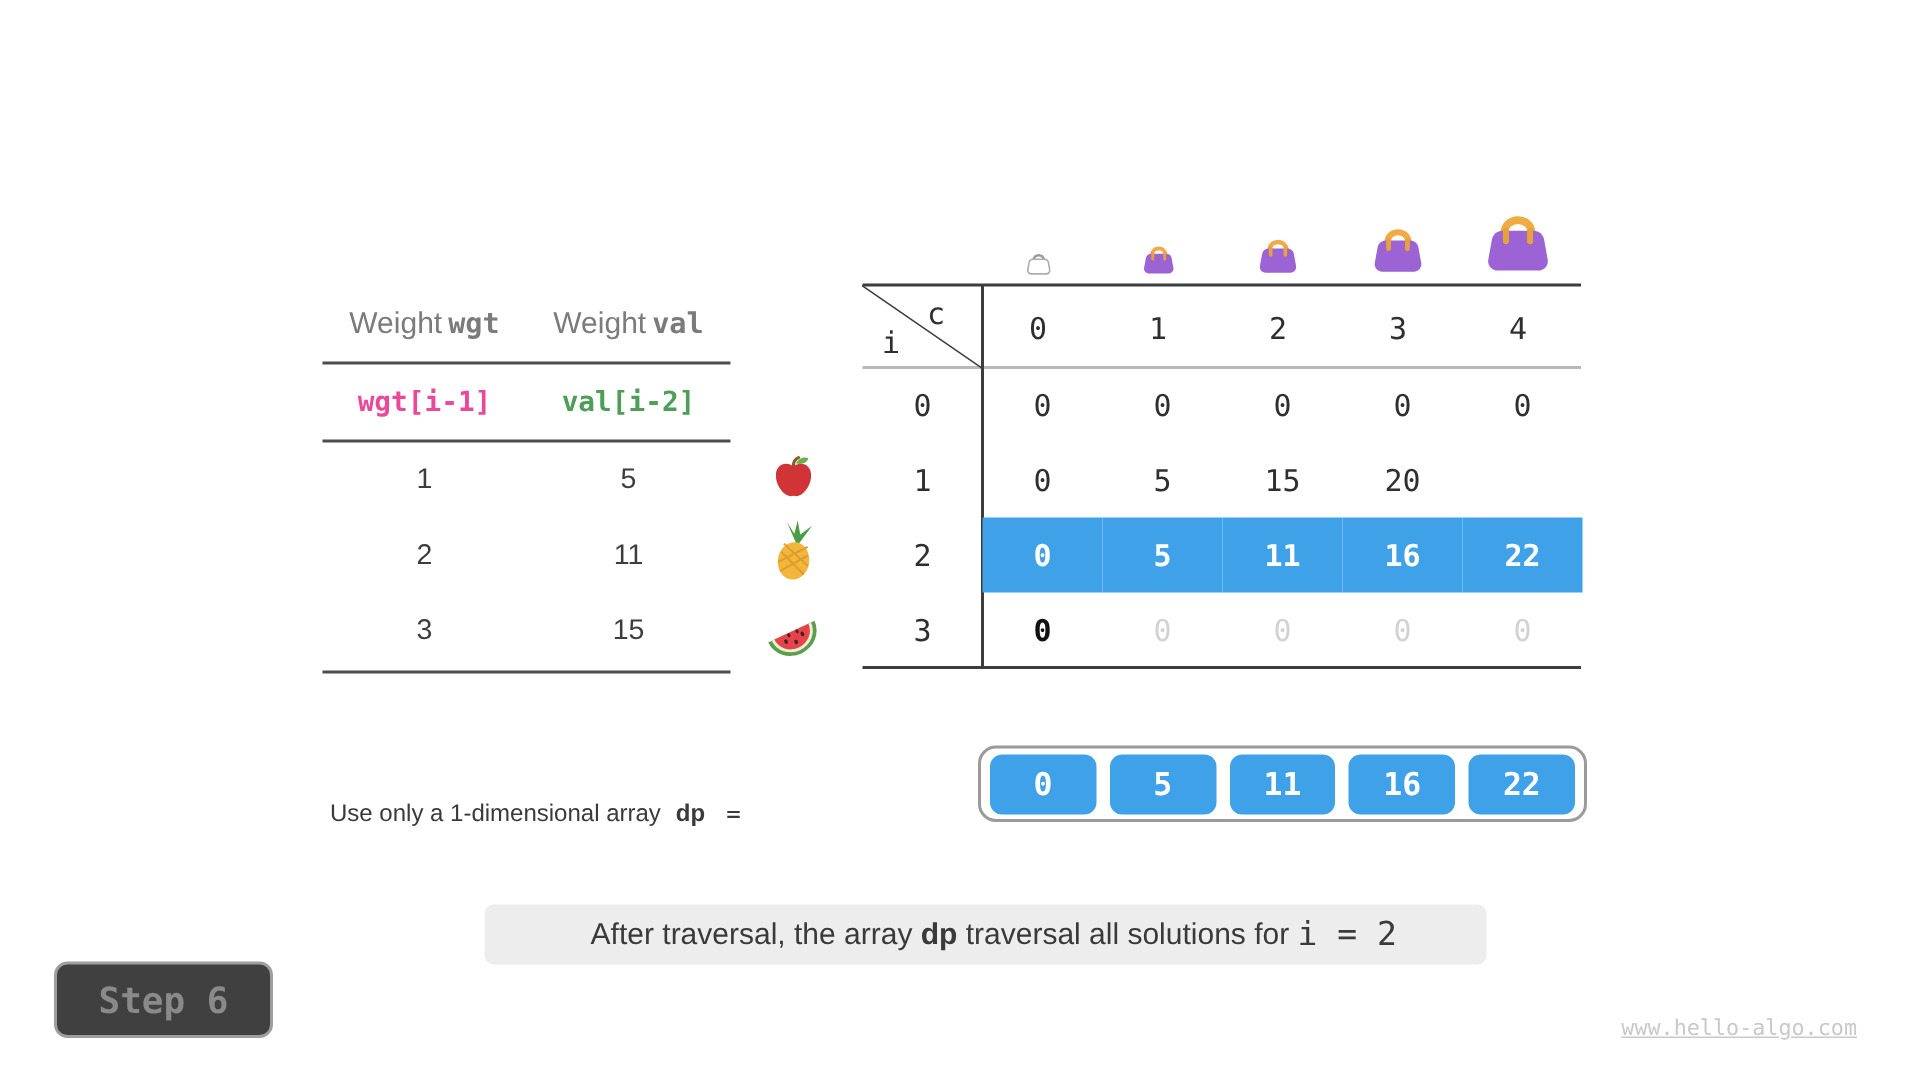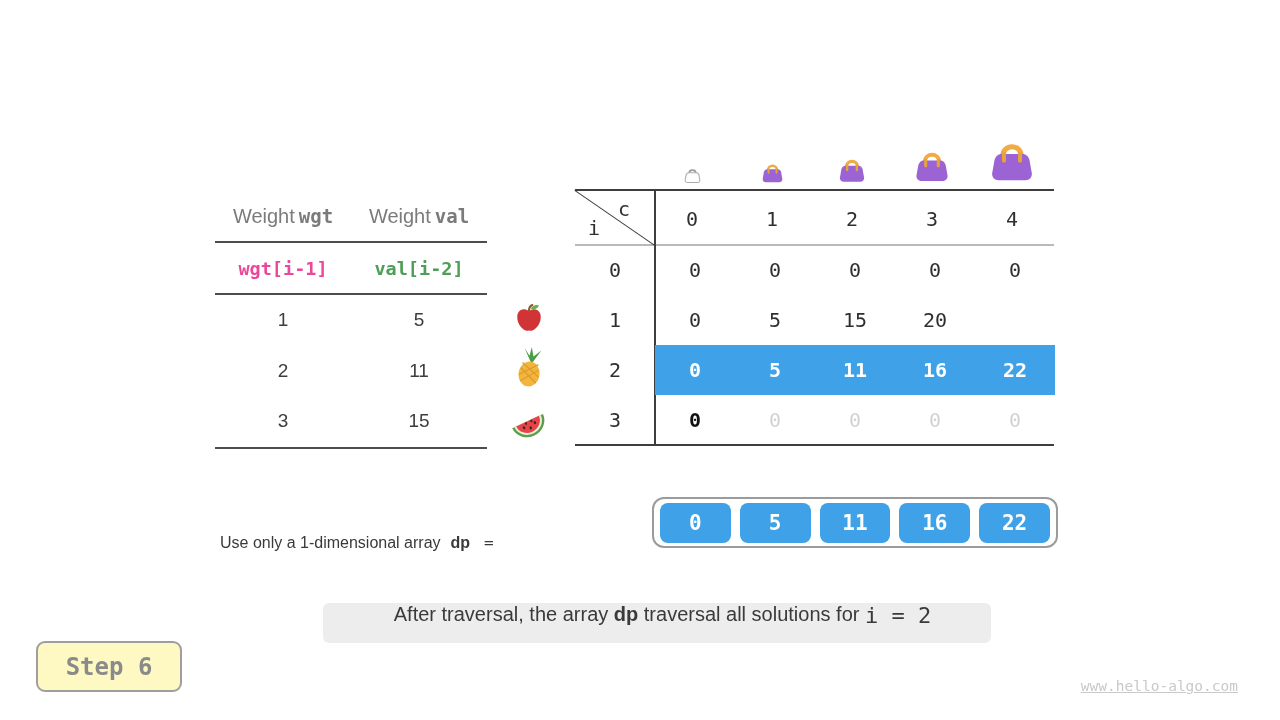--- a/index.html
+++ b/index.html
@@ -58,28 +58,28 @@
   .dp-array { position:absolute; left:652px; top:497px; width:406px; height:51px;
               border:2px solid #9b9b9b; border-radius:12px; background:#ffffff;
               display:flex; align-items:center; gap:9px; padding:0 6px; }
   .dp-array .cell { flex:1; height:40px; background:#3fa1e8; border-radius:8px;
                     display:flex; align-items:center; justify-content:center;
                     color:#ffffff; font-weight:bold; font-size:21px;
                     font-family:"DejaVu Sans Mono", monospace; }
 
   
   .caption { position:absolute; left:323px; top:603px; width:668px; height:40px;
-             background:#ededed; border-radius:6px; display:flex; 
+             background:#ededed; border-radius:6px; display:flex; align-items:center;
              justify-content:center; font-size:20px; color:#3a3a3a; white-space:pre;padding-left:11px; }
   .caption .b { font-weight:bold; }
   .caption .code { font-family:"DejaVu Sans Mono", monospace; font-size:22px; }
 
   
   .step-badge { position:absolute; left:36px; top:641px; width:146px; height:51px;
-                background:#fef9c3; border:2px solid #9e9e9e; border-radius:9px;
+                background:#404040; border:2px solid #9e9e9e; border-radius:9px;
                 display:flex; align-items:center; justify-content:center;
                 font-family:"DejaVu Sans Mono", monospace; font-weight:bold;
                 font-size:24px; color:#8a8a8a; }
   .watermark { position:absolute; right:42px; top:678px;
                font-family:"DejaVu Sans Mono", monospace; font-size:14.5px; color:#c9c9c9;text-decoration:underline; }
 </style>
 </head>
 <body>
 
 <div class="canvas">

